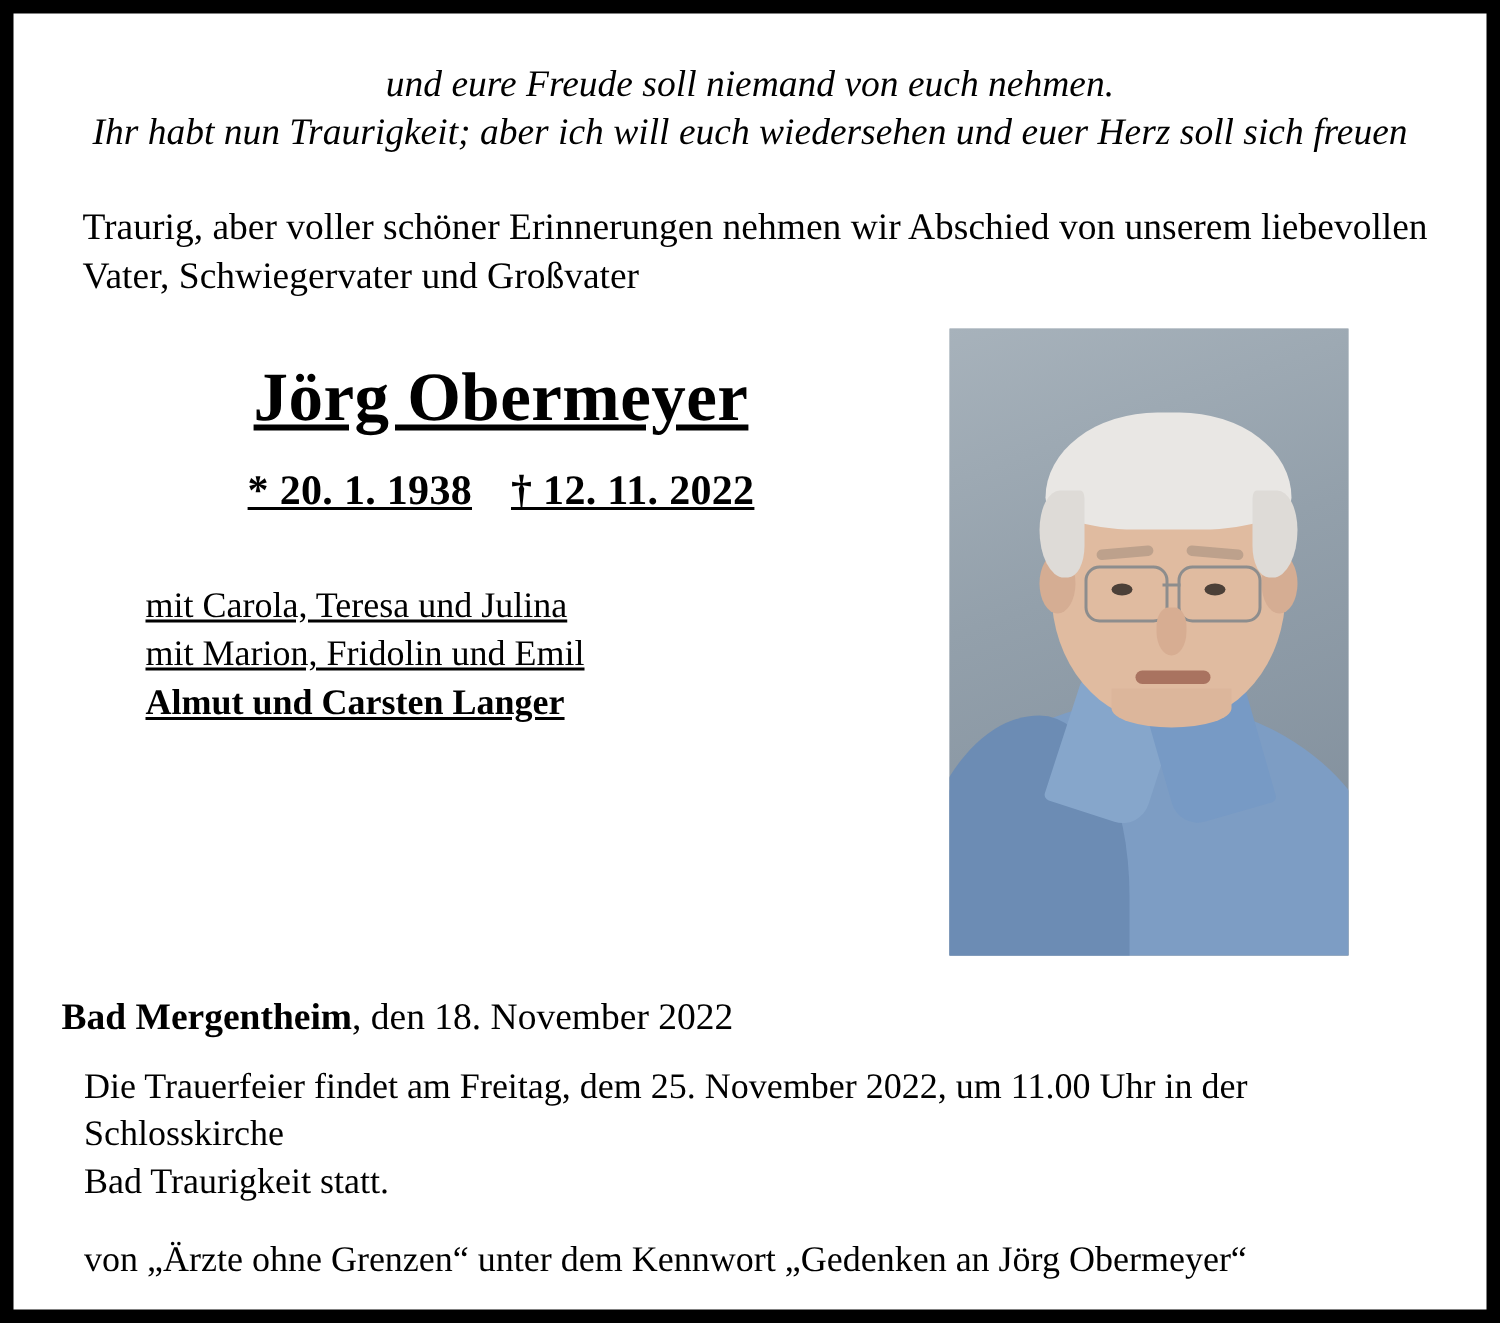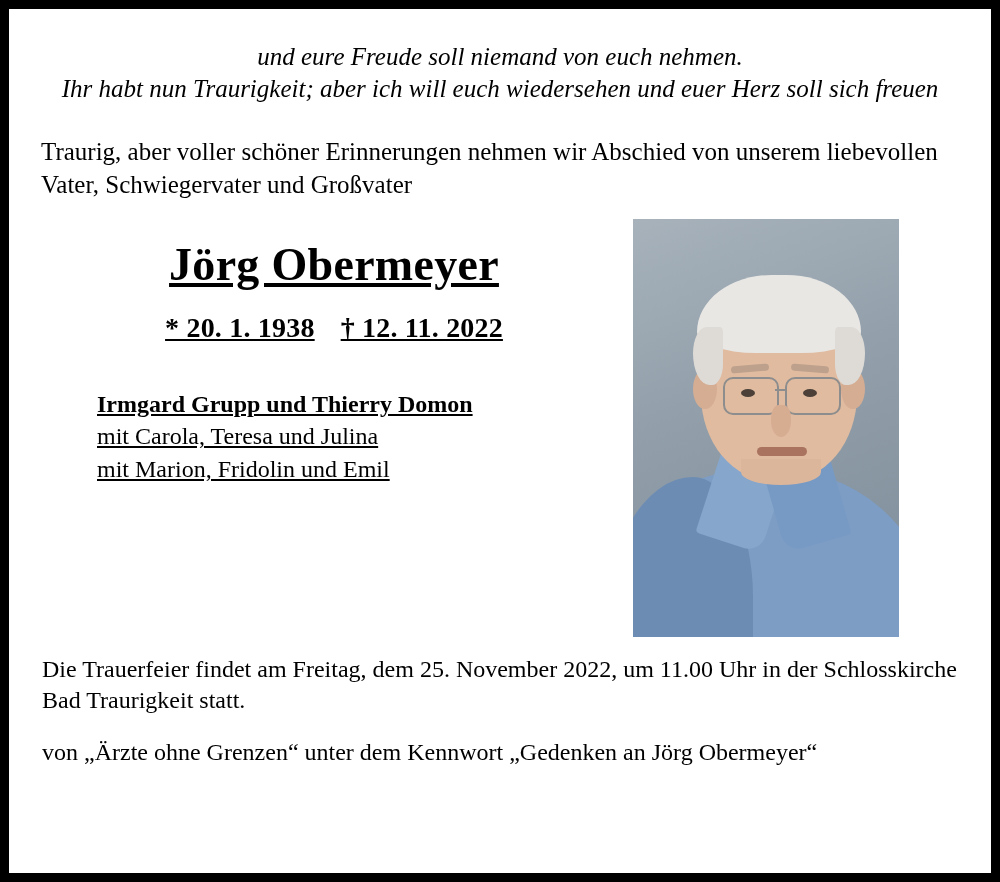--- a/index.html
+++ b/index.html
@@ -33,21 +33,21 @@
     font-style: italic;
     font-size: 25px;
     line-height: 1.28;
     text-align: center;
     margin: 10px 4px 0 4px;
   }
   .intro {
     font-size: 25px;
     line-height: 1.33;
     margin-top: 30px;
-    margin-left: 2px;
+    margin-left: 16px;
   }
   .body-columns {
     display: flex;
     flex-direction: row;
     align-items: flex-start;
     margin-top: 14px;
     text-decoration: underline;
   }
   .left-col {
     width: 590px;
@@ -300,21 +300,21 @@
     margin-top: 28px;
     margin-left: 2px;
   }
   .place-line .city {
     font-weight: bold;
   }
   .para {
     font-size: 24px;
     line-height: 1.33;
     margin-top: 17px;
-    margin-left: 3px;
+    margin-left: 17px;
   }
   .para.tight {
     margin-top: 20px;
   }
 </style>
 </head>
 <body>
 
 <div class="obituary">
   <div class="inner">
@@ -332,23 +332,23 @@
     <div class="body-columns">
       <div class="left-col">
 
         <div class="name">Jörg Obermeyer</div>
 
         <div class="dates">
           <span>* 20. 1. 1938</span><span class="sep"></span><span>† 12. 11. 2022</span>
         </div>
 
         <div class="family">
-          <div class="strong">Irmgard Grupp und Thierry Domon</div>
           <div>mit Carola, Teresa und Julina</div>
           <div>mit Marion, Fridolin und Emil</div>
+          <div class="strong">Almut und Carsten Langer</div>
         </div>
 
       </div>
 
       <div class="right-col">
         <div class="photo">
           <div class="bg"></div>
           <div class="shoulders"></div>
           <div class="shoulder-shade"></div>
           <div class="neck"></div>
@@ -367,20 +367,23 @@
           <div class="glasses-bridge"></div>
           <div class="eye-l"></div>
           <div class="eye-r"></div>
           <div class="nose"></div>
           <div class="mouth"></div>
           <div class="chin"></div>
         </div>
       </div>
     </div>
 
+    <div class="place-line">
+      <span class="city">Bad Mergentheim</span><span>, den 18. November 2022</span>
+    </div>
 
     <div class="para">
       <div>Die Trauerfeier findet am Freitag, dem 25. November 2022, um 11.00 Uhr in der Schlosskirche</div>
       <div>Bad Traurigkeit statt.</div>
     </div>
 
     <div class="para tight">
       <div>von „Ärzte ohne Grenzen“ unter dem Kennwort „Gedenken an Jörg Obermeyer“</div>
 
     </div>

